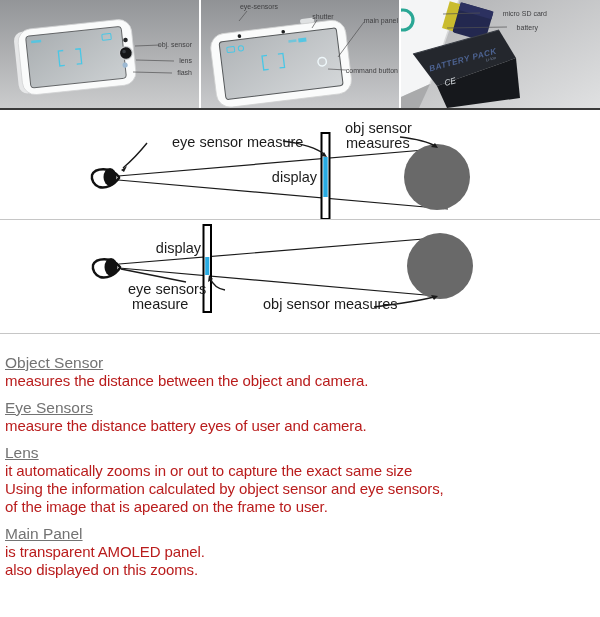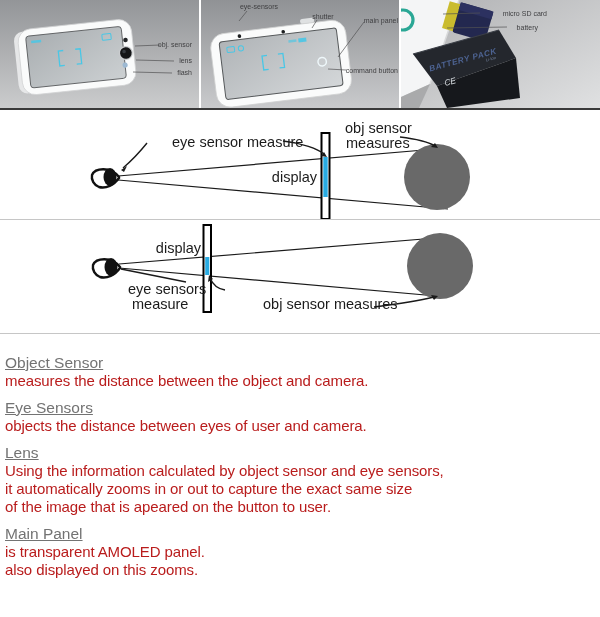--- a/index.html
+++ b/index.html
@@ -189,26 +189,26 @@
 
 <div class="divider"></div>
 
 <div class="text-section">
   <div class="desc">
     <h2>Object Sensor</h2>
     <p>measures the distance between the object and camera.</p>
   </div>
   <div class="desc">
     <h2>Eye Sensors</h2>
-    <p>objects the distance between eyes of user and camera.</p>
+    <p>measure the distance battery eyes of user and camera.</p>
   </div>
   <div class="desc">
     <h2>Lens</h2>
+    <p>it automatically zooms in or out to capture the exact same size</p>
     <p>Using the information calculated by object sensor and eye sensors,</p>
-    <p>it automatically zooms in or out to capture the exact same size</p>
-    <p>of the image that is apeared on the button to user.</p>
+    <p>of the image that is apeared on the frame to user.</p>
   </div>
   <div class="desc">
     <h2>Main Panel</h2>
     <p>is transparent AMOLED panel.</p>
     <p>also displayed on this zooms.</p>
   </div>
 </div>
 
 </body></html>

